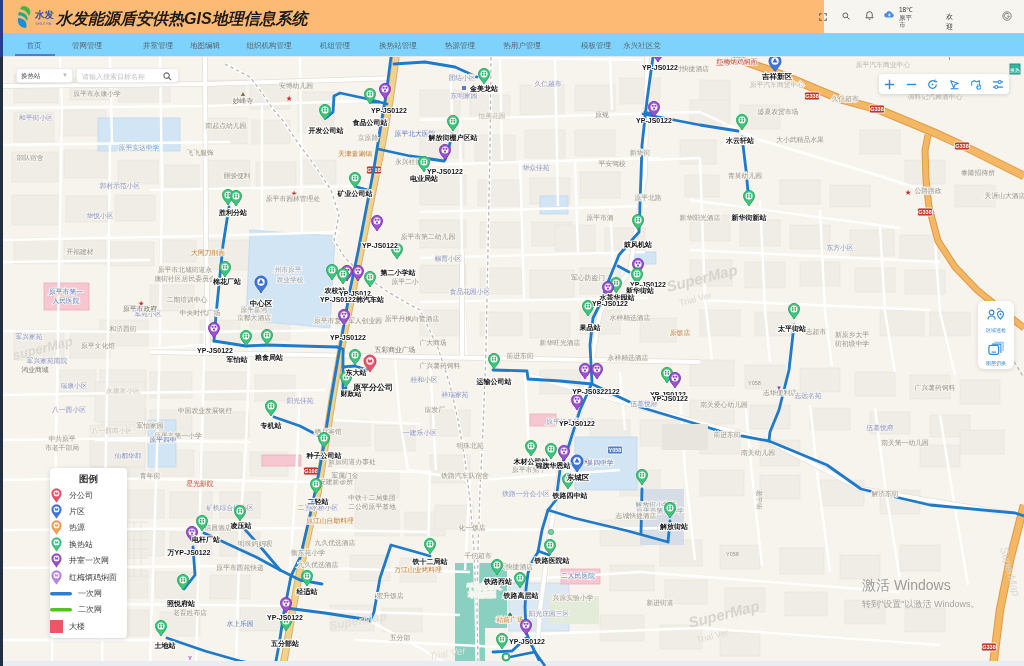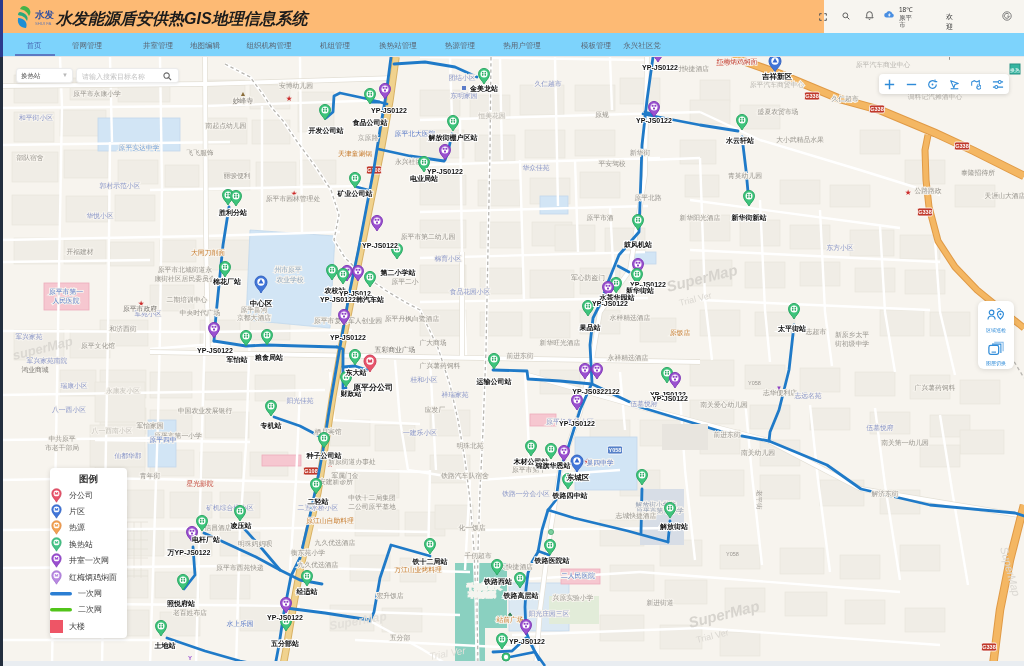--- a/index.html
+++ b/index.html
@@ -870,20 +870,24 @@
         </svg>
         <span class="txt">二次网</span>
       </div>
 <div class="lrow">
         <svg width="13" height="15" viewBox="0 0 13 15">
           <rect x="0" y="1" width="13" height="13" fill="#ee5566"></rect>
         </svg>
         <span class="txt">大楼</span>
       </div>
 </div>
+<div id="actwin">
+      <div class="l1">激活 Windows</div>
+      <div class="l2">转到"设置"以激活 Windows。</div>
+    </div>
 </div>
 <div id="header">
 <div id="logo">
 <svg width="42" height="26" viewBox="0 0 42 26">
 <path d="M9,2 C15,3 17,8 14,12 C12,8 10,6 5,5 C6,3 7,2 9,2 Z" fill="#45b349"></path>
 <path d="M5,8 C11,9 14,13 12,17 C10,13 8,12 3,11 C3,9 4,8 5,8 Z" fill="#2aa87c"></path>
 <path d="M4,14 C10,15 13,19 11,24 C6,24 2,20 3,15 C3,14 3,14 4,14 Z" fill="#1e8fd5"></path>
 <text x="20" y="14" font-size="9.5" font-weight="bold" fill="#2b4da0">水发</text>
 <text x="20" y="21" font-size="4.2" fill="#6b7db0">SHUI FA</text>
 </svg>

